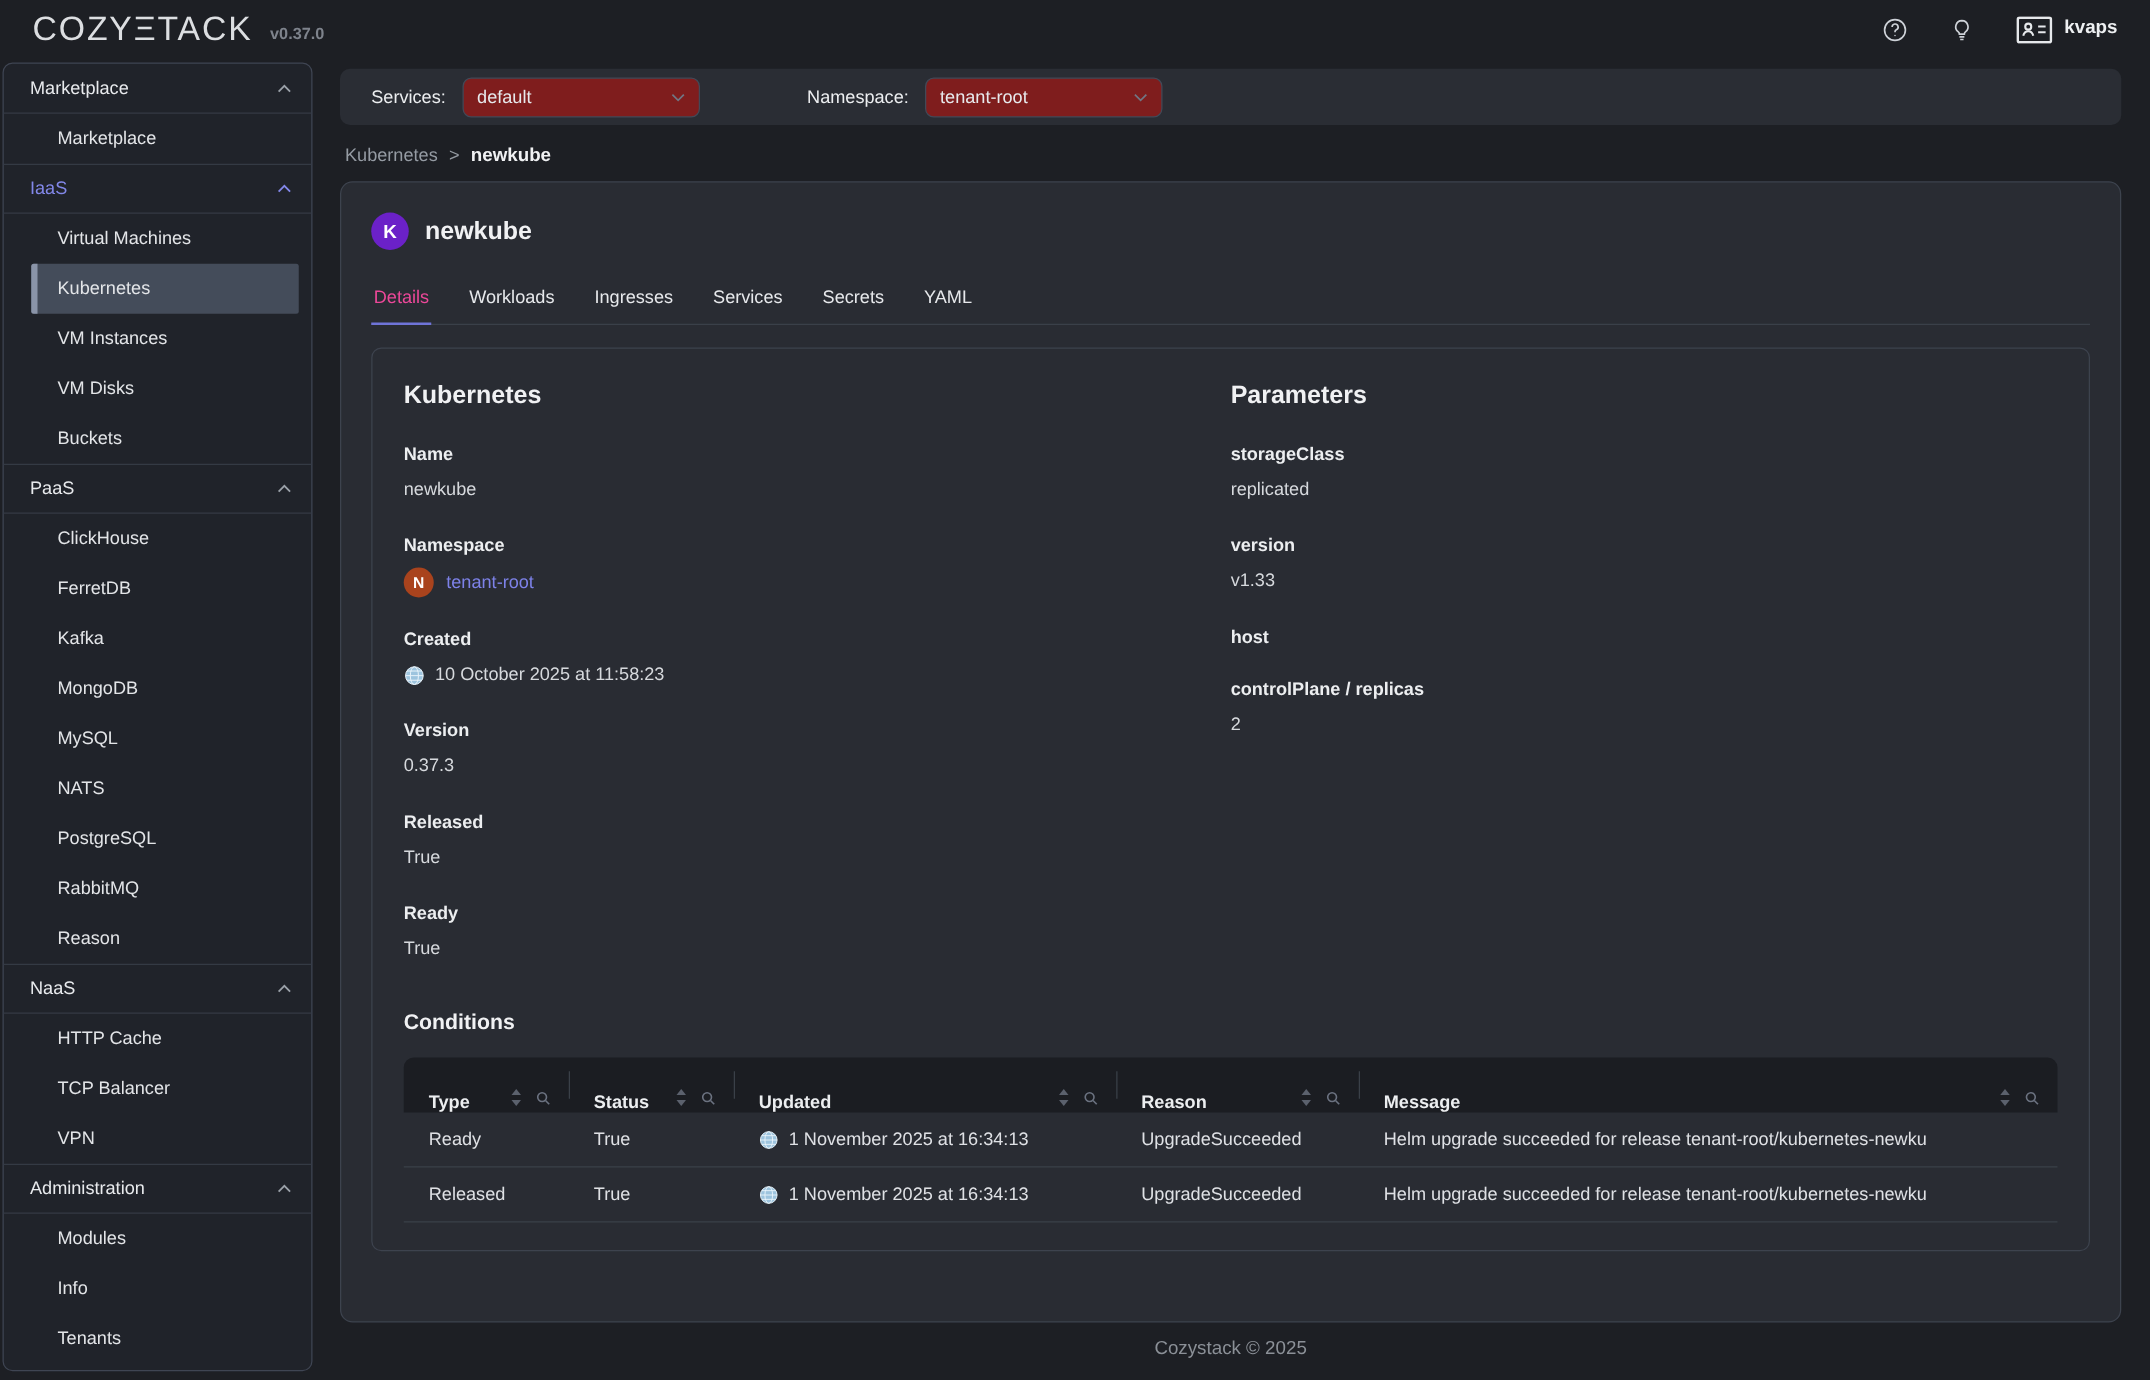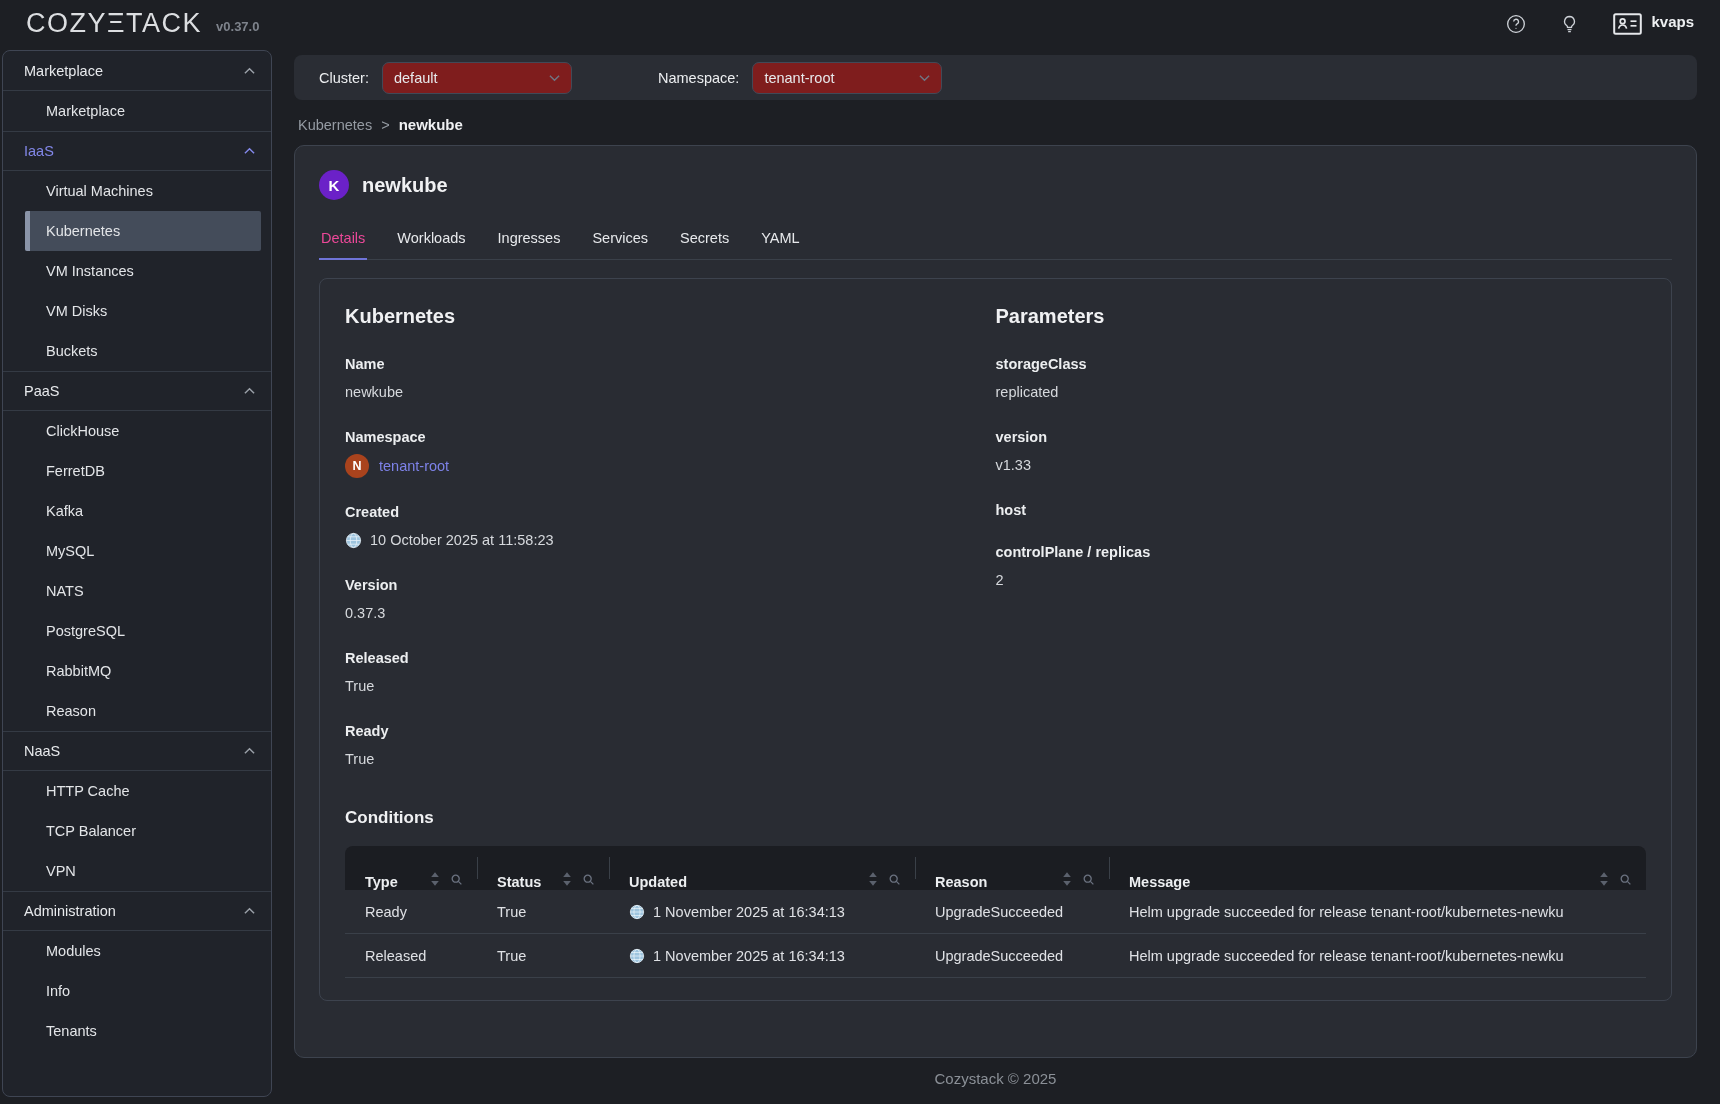--- a/index.html
+++ b/index.html
@@ -18,21 +18,21 @@
   .version { font-size:13px; font-weight:700; color:#7e838c; margin-left:14px; margin-top:6px; }
   .topbar-right { margin-left:auto; display:flex; align-items:center; gap:34px; }
   .icon-btn { display:flex; align-items:center; cursor:pointer; }
   .user-chip { display:flex; gap:9px; cursor:pointer; }
   .user-name { font-weight:700; font-size:15px; color:#eef0f2; }
 
   
   .body { flex:1; display:flex; min-height:0; }
 
   
-  .sidebar { width:272px; flex:none; padding:3px 0 7px 2px; }
+  .sidebar { width:250px; flex:none; padding:3px 0 7px 2px; }
   .side-panel { height:100%; border:1px solid #3f4553; border-radius:8px; background:#20232a; overflow:hidden; }
   .side-group { height:40px; display:flex; align-items:center; padding:0 16px 0 21px;
                 border-top:1px solid #343a44; border-bottom:1px solid #343a44; cursor:pointer; }
   .group:first-child .side-group { border-top:none; }
   .side-group span { font-size:14.5px; color:#e8eaed; }
   .side-group.active span { color:#8287e8; }
   .side-group .chev { margin-left:auto; color:#9aa0a8; display:flex; }
   .side-group.active .chev { color:#8287e8; }
   .side-item { height:40px; margin:0 10px 0 22px; padding-left:21px; display:flex; align-items:center;
                color:#e3e5e8; cursor:pointer; position:relative; border-radius:2px; }
@@ -177,20 +177,21 @@
             <span>PaaS</span>
             <span class="chev">
               <svg width="11" height="8" viewBox="0 0 12 8" fill="none" stroke="currentColor" stroke-width="1.6">
                   <polyline points="1,6.5 6,1.5 11,6.5"></polyline>
                 </svg>
             </span>
           </div>
           <div class="side-item">ClickHouse</div>
           <div class="side-item">FerretDB</div>
           <div class="side-item">Kafka</div>
+          <div class="side-item">MongoDB</div>
           <div class="side-item">MySQL</div>
           <div class="side-item">NATS</div>
           <div class="side-item">PostgreSQL</div>
           <div class="side-item">RabbitMQ</div>
           <div class="side-item">Reason</div>
         </div>
 
         <div class="group">
           <div class="side-group">
             <span>NaaS</span>
@@ -218,21 +219,21 @@
           <div class="side-item">Info</div>
           <div class="side-item">Tenants</div>
         </div>
 
       </div>
     </div>
 
     <div class="main">
 
       <div class="context-bar">
-        <span class="ctx-label">Cluster:</span>
+        <span class="ctx-label">Services:</span>
         <div class="select">
           <span class="val">default</span>
           <span class="chev">
             <svg width="11" height="8" viewBox="0 0 12 8" fill="none" stroke="currentColor" stroke-width="1.5">
                 <polyline points="1,1.5 6,6.5 11,1.5"></polyline>
               </svg>
           </span>
         </div>
         <span class="ctx-gap"></span>
         <span class="ctx-label">Namespace:</span>

